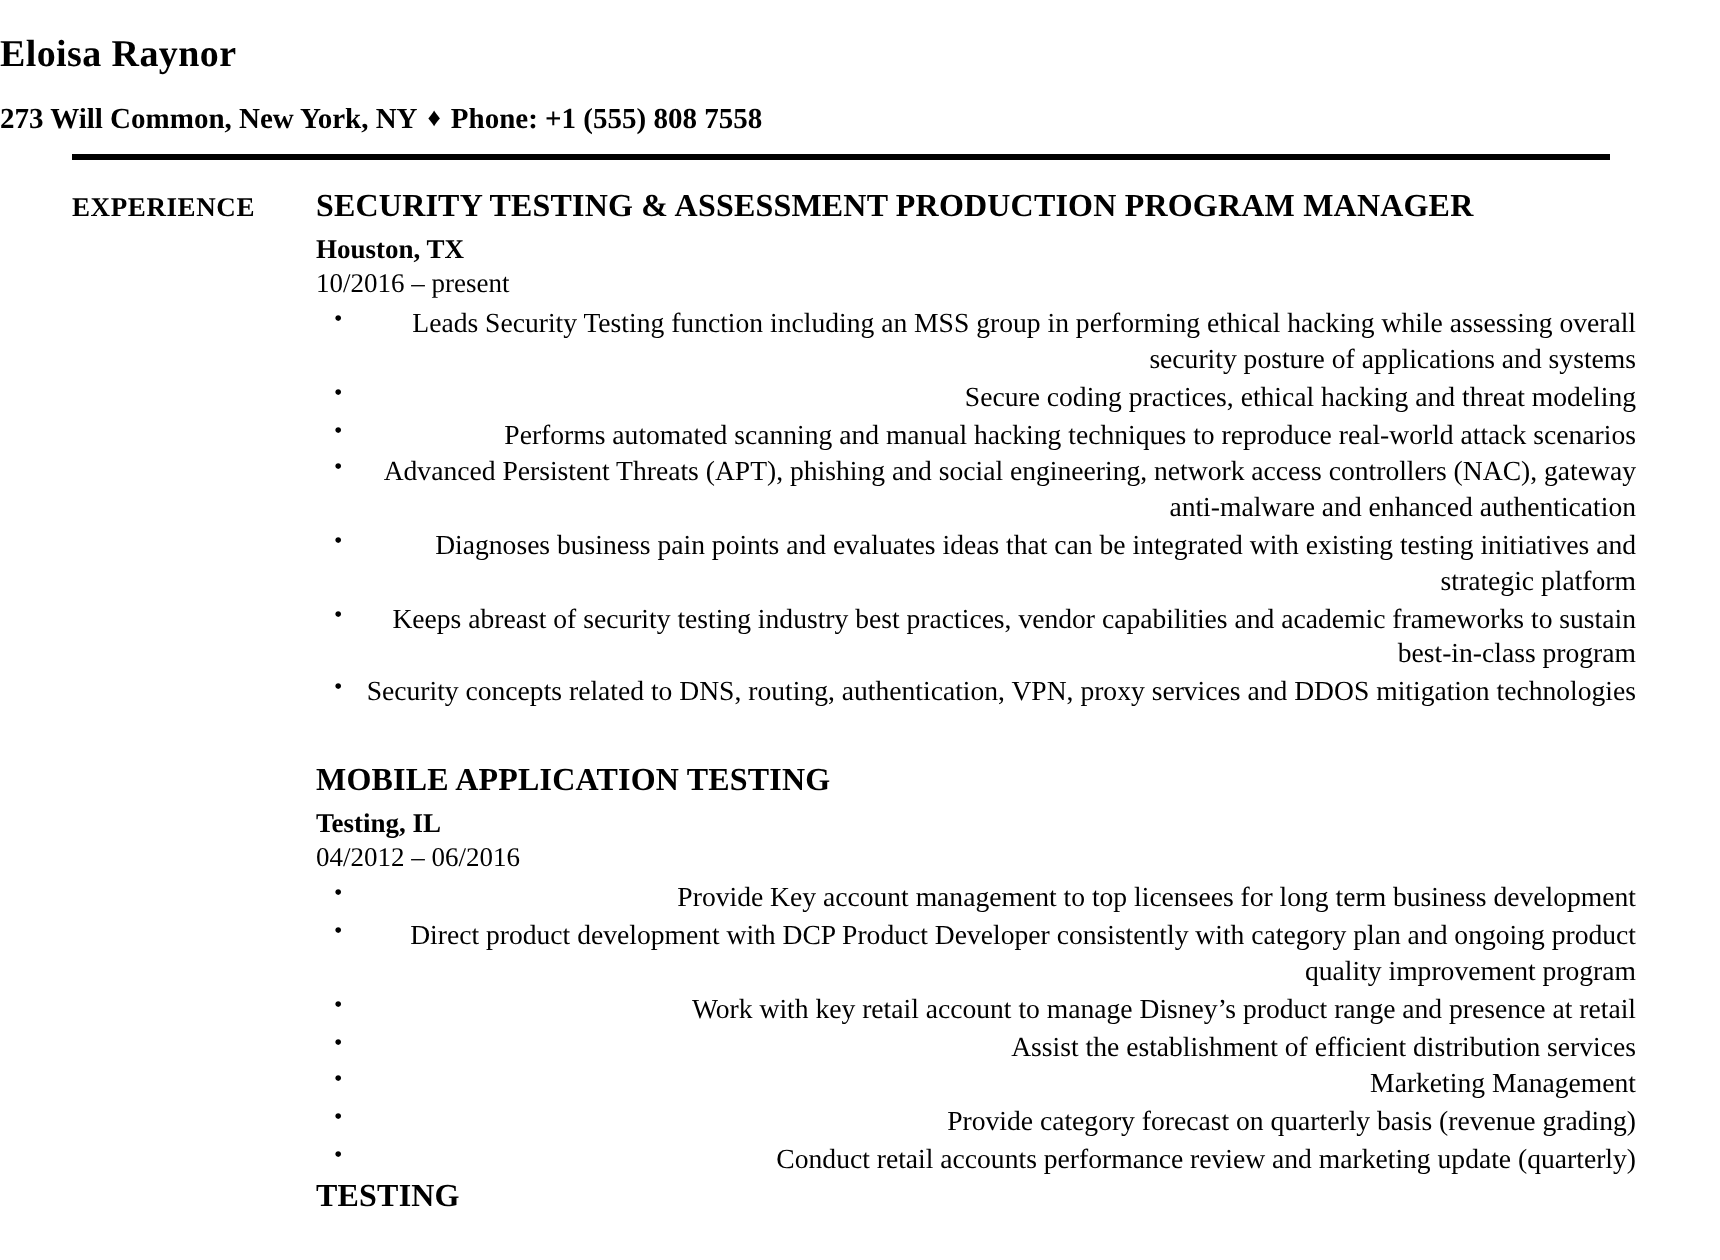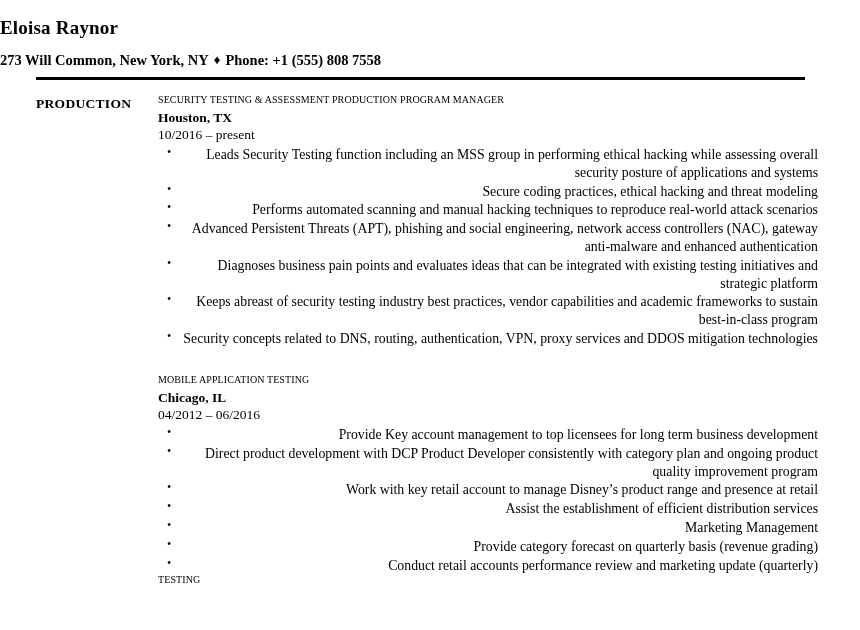--- a/index.html
+++ b/index.html
@@ -68,22 +68,22 @@
   }
   .content-col {
     margin-left: 158px;
     width: 660px;
   }
 
   .job { margin-bottom: 0; }
   .job + .job { margin-top: 26px; }
 
   .job-title {
-    font-size: 10px;
-    font-weight: normal;
+    font-size: 16px;
+    font-weight: bold;
     letter-spacing: 0.1px;
     line-height: 1.2;
   }
   .job-location {
     font-size: 13.5px;
     font-weight: bold;
     margin-top: 4px;
     line-height: 1.2;
   }
   .job-dates {
@@ -125,42 +125,42 @@
     <div class="cand-name">Eloisa Raynor</div>
     <div class="contact-line">
       <span>273 Will Common, New York, NY</span><span class="contact-sep">♦</span><span>Phone: +1 (555) 808 7558</span>
     </div>
   </div>
 
   <div class="rule"></div>
 
   <div class="body-area">
 
-    <div class="section-label">PRODUCTION</div>
+    <div class="section-label">EXPERIENCE</div>
 
     <div class="content-col">
 
       <div class="job">
         <div class="job-title">SECURITY TESTING &amp; ASSESSMENT PRODUCTION PROGRAM MANAGER</div>
         <div class="job-location">Houston, TX</div>
         <div class="job-dates">10/2016 – present</div>
         <ul class="bullets">
           <li>Leads Security Testing function including an MSS group in performing ethical hacking while assessing overall security posture of applications and systems</li>
           <li>Secure coding practices, ethical hacking and threat modeling</li>
           <li>Performs automated scanning and manual hacking techniques to reproduce real-world attack scenarios</li>
           <li>Advanced Persistent Threats (APT), phishing and social engineering, network access controllers (NAC), gateway anti-malware and enhanced authentication</li>
           <li>Diagnoses business pain points and evaluates ideas that can be integrated with existing testing initiatives and strategic platform</li>
           <li>Keeps abreast of security testing industry best practices, vendor capabilities and academic frameworks to sustain best-in-class program</li>
           <li>Security concepts related to DNS, routing, authentication, VPN, proxy services and DDOS mitigation technologies</li>
         </ul>
       </div>
 
       <div class="job">
         <div class="job-title">MOBILE APPLICATION TESTING</div>
-        <div class="job-location">Chicago, IL</div>
+        <div class="job-location">Testing, IL</div>
         <div class="job-dates">04/2012 – 06/2016</div>
         <ul class="bullets">
           <li>Provide Key account management to top licensees for long term business development</li>
           <li>Direct product development with DCP Product Developer consistently with category plan and ongoing product quality improvement program</li>
           <li>Work with key retail account to manage Disney’s product range and presence at retail</li>
           <li>Assist the establishment of efficient distribution services</li>
           <li>Marketing Management</li>
           <li>Provide category forecast on quarterly basis (revenue grading)</li>
           <li>Conduct retail accounts performance review and marketing update (quarterly)</li>
         </ul>

